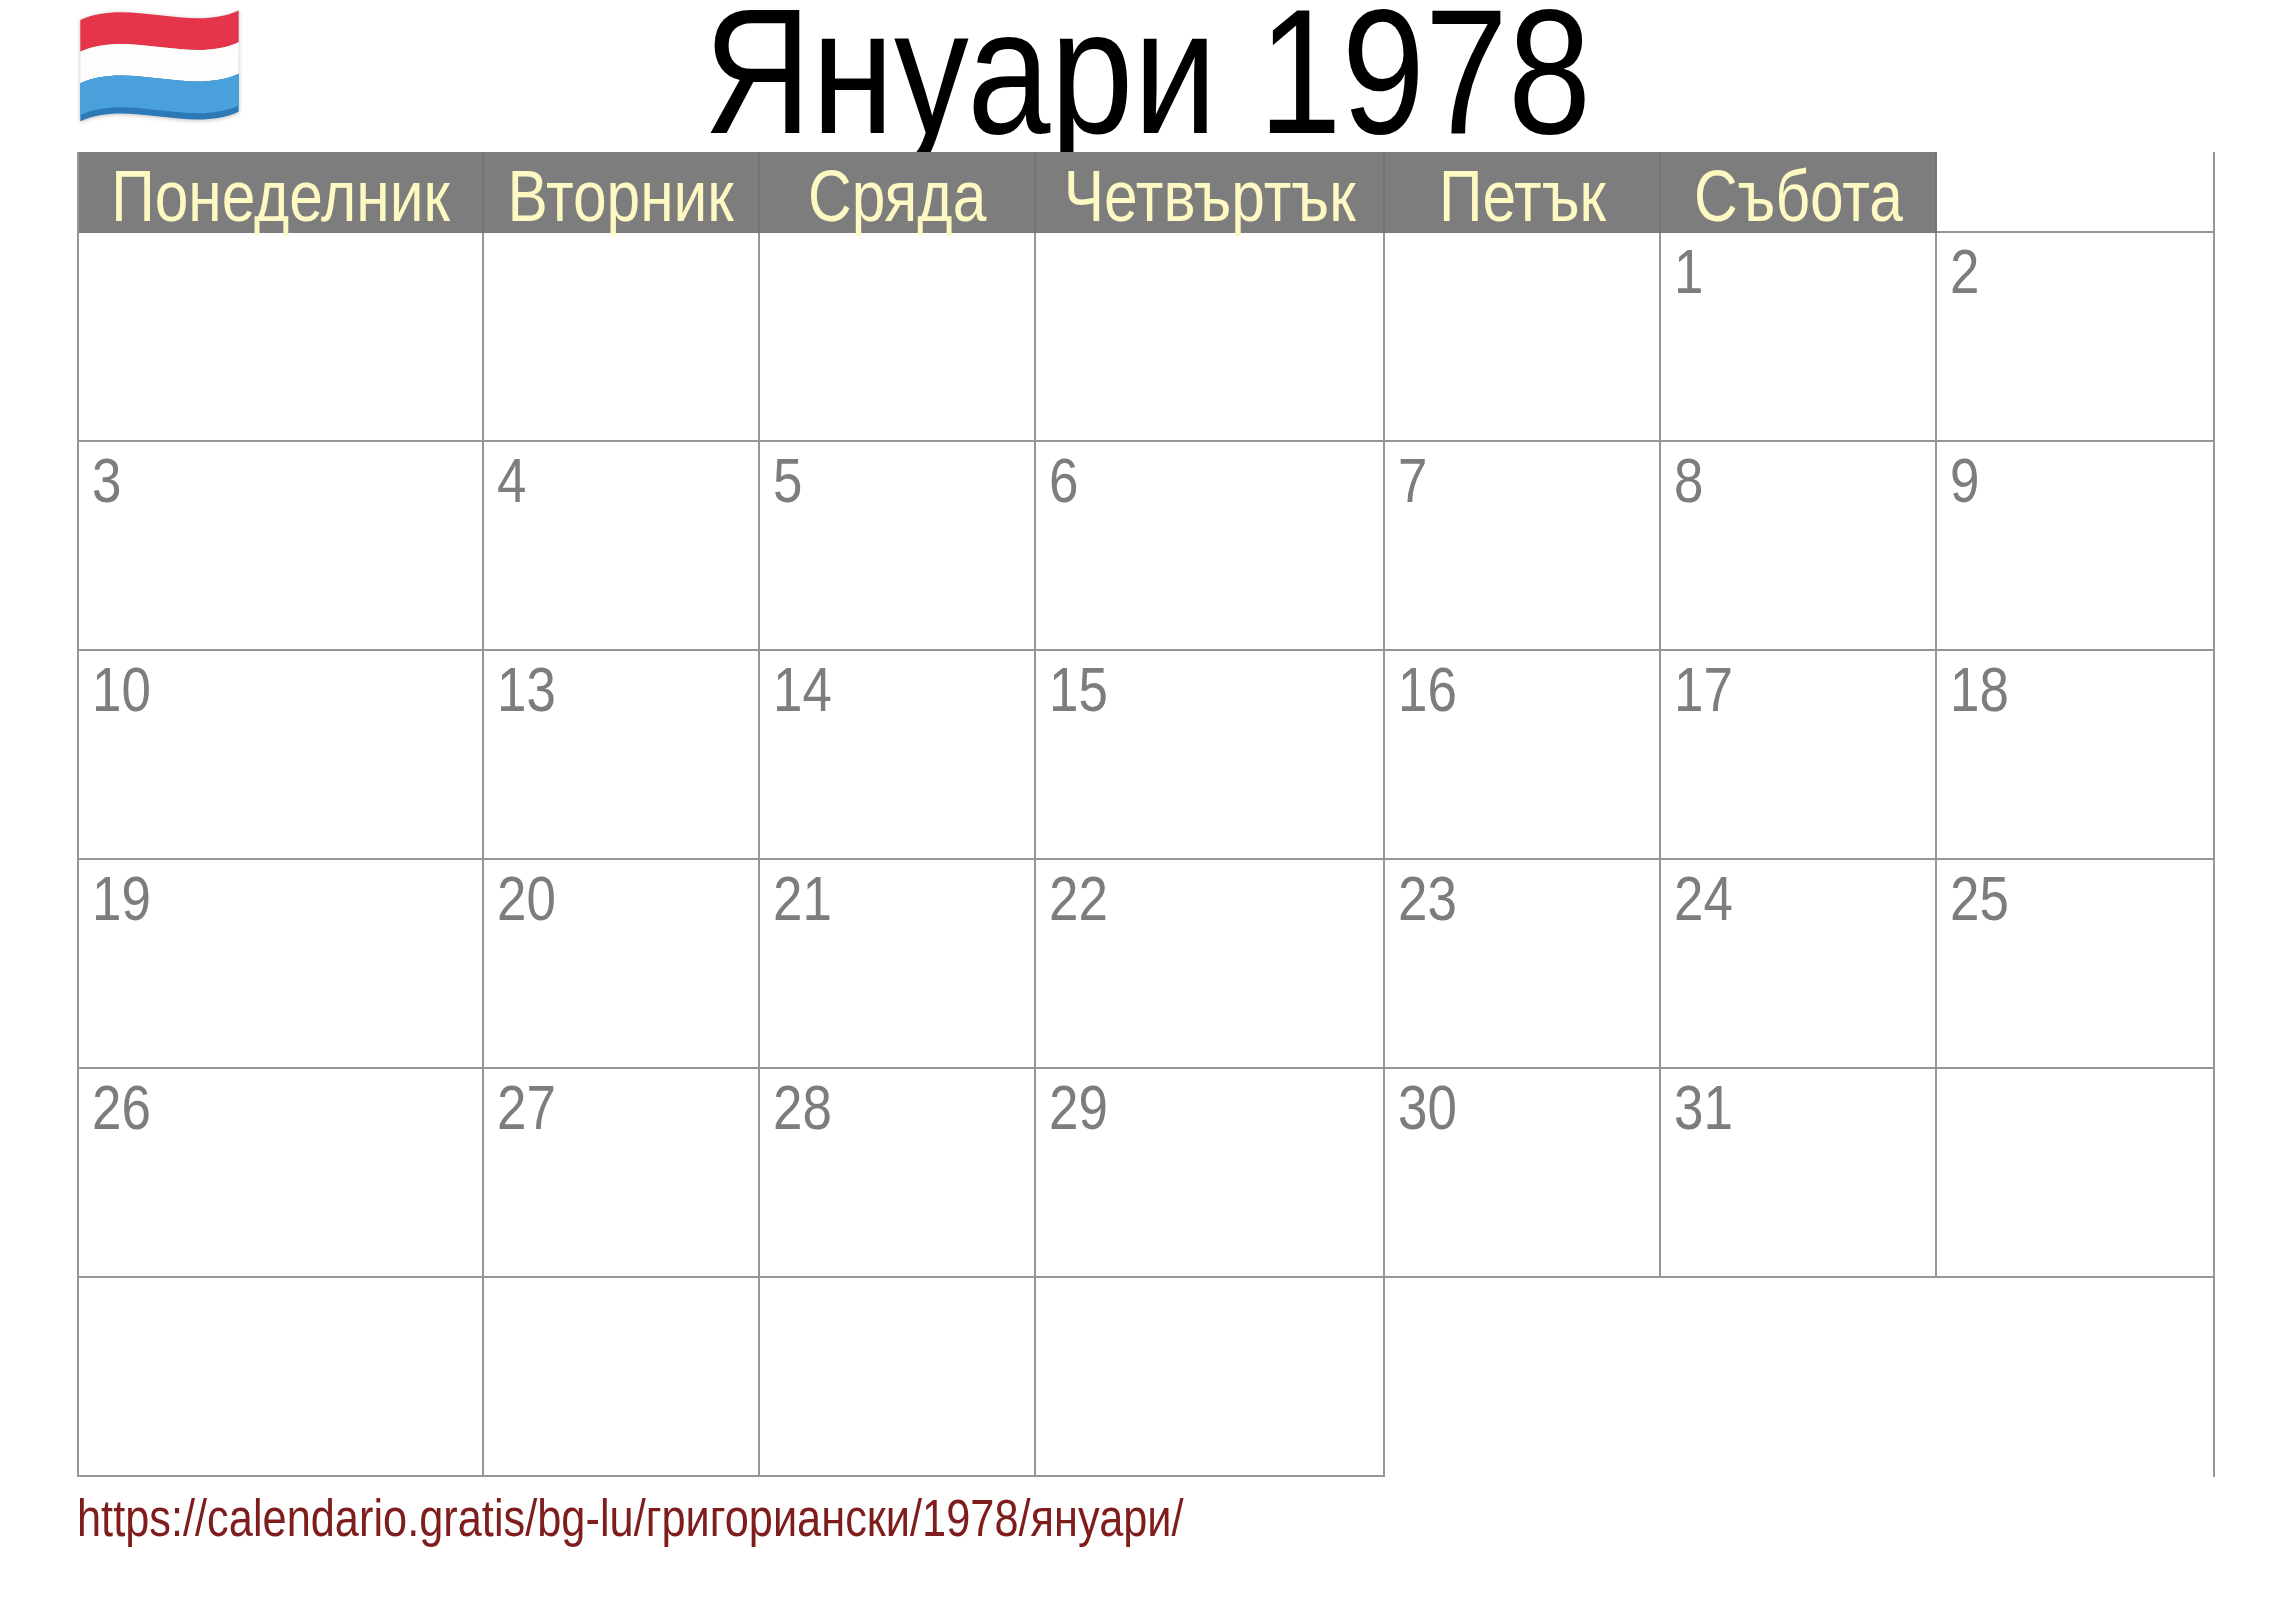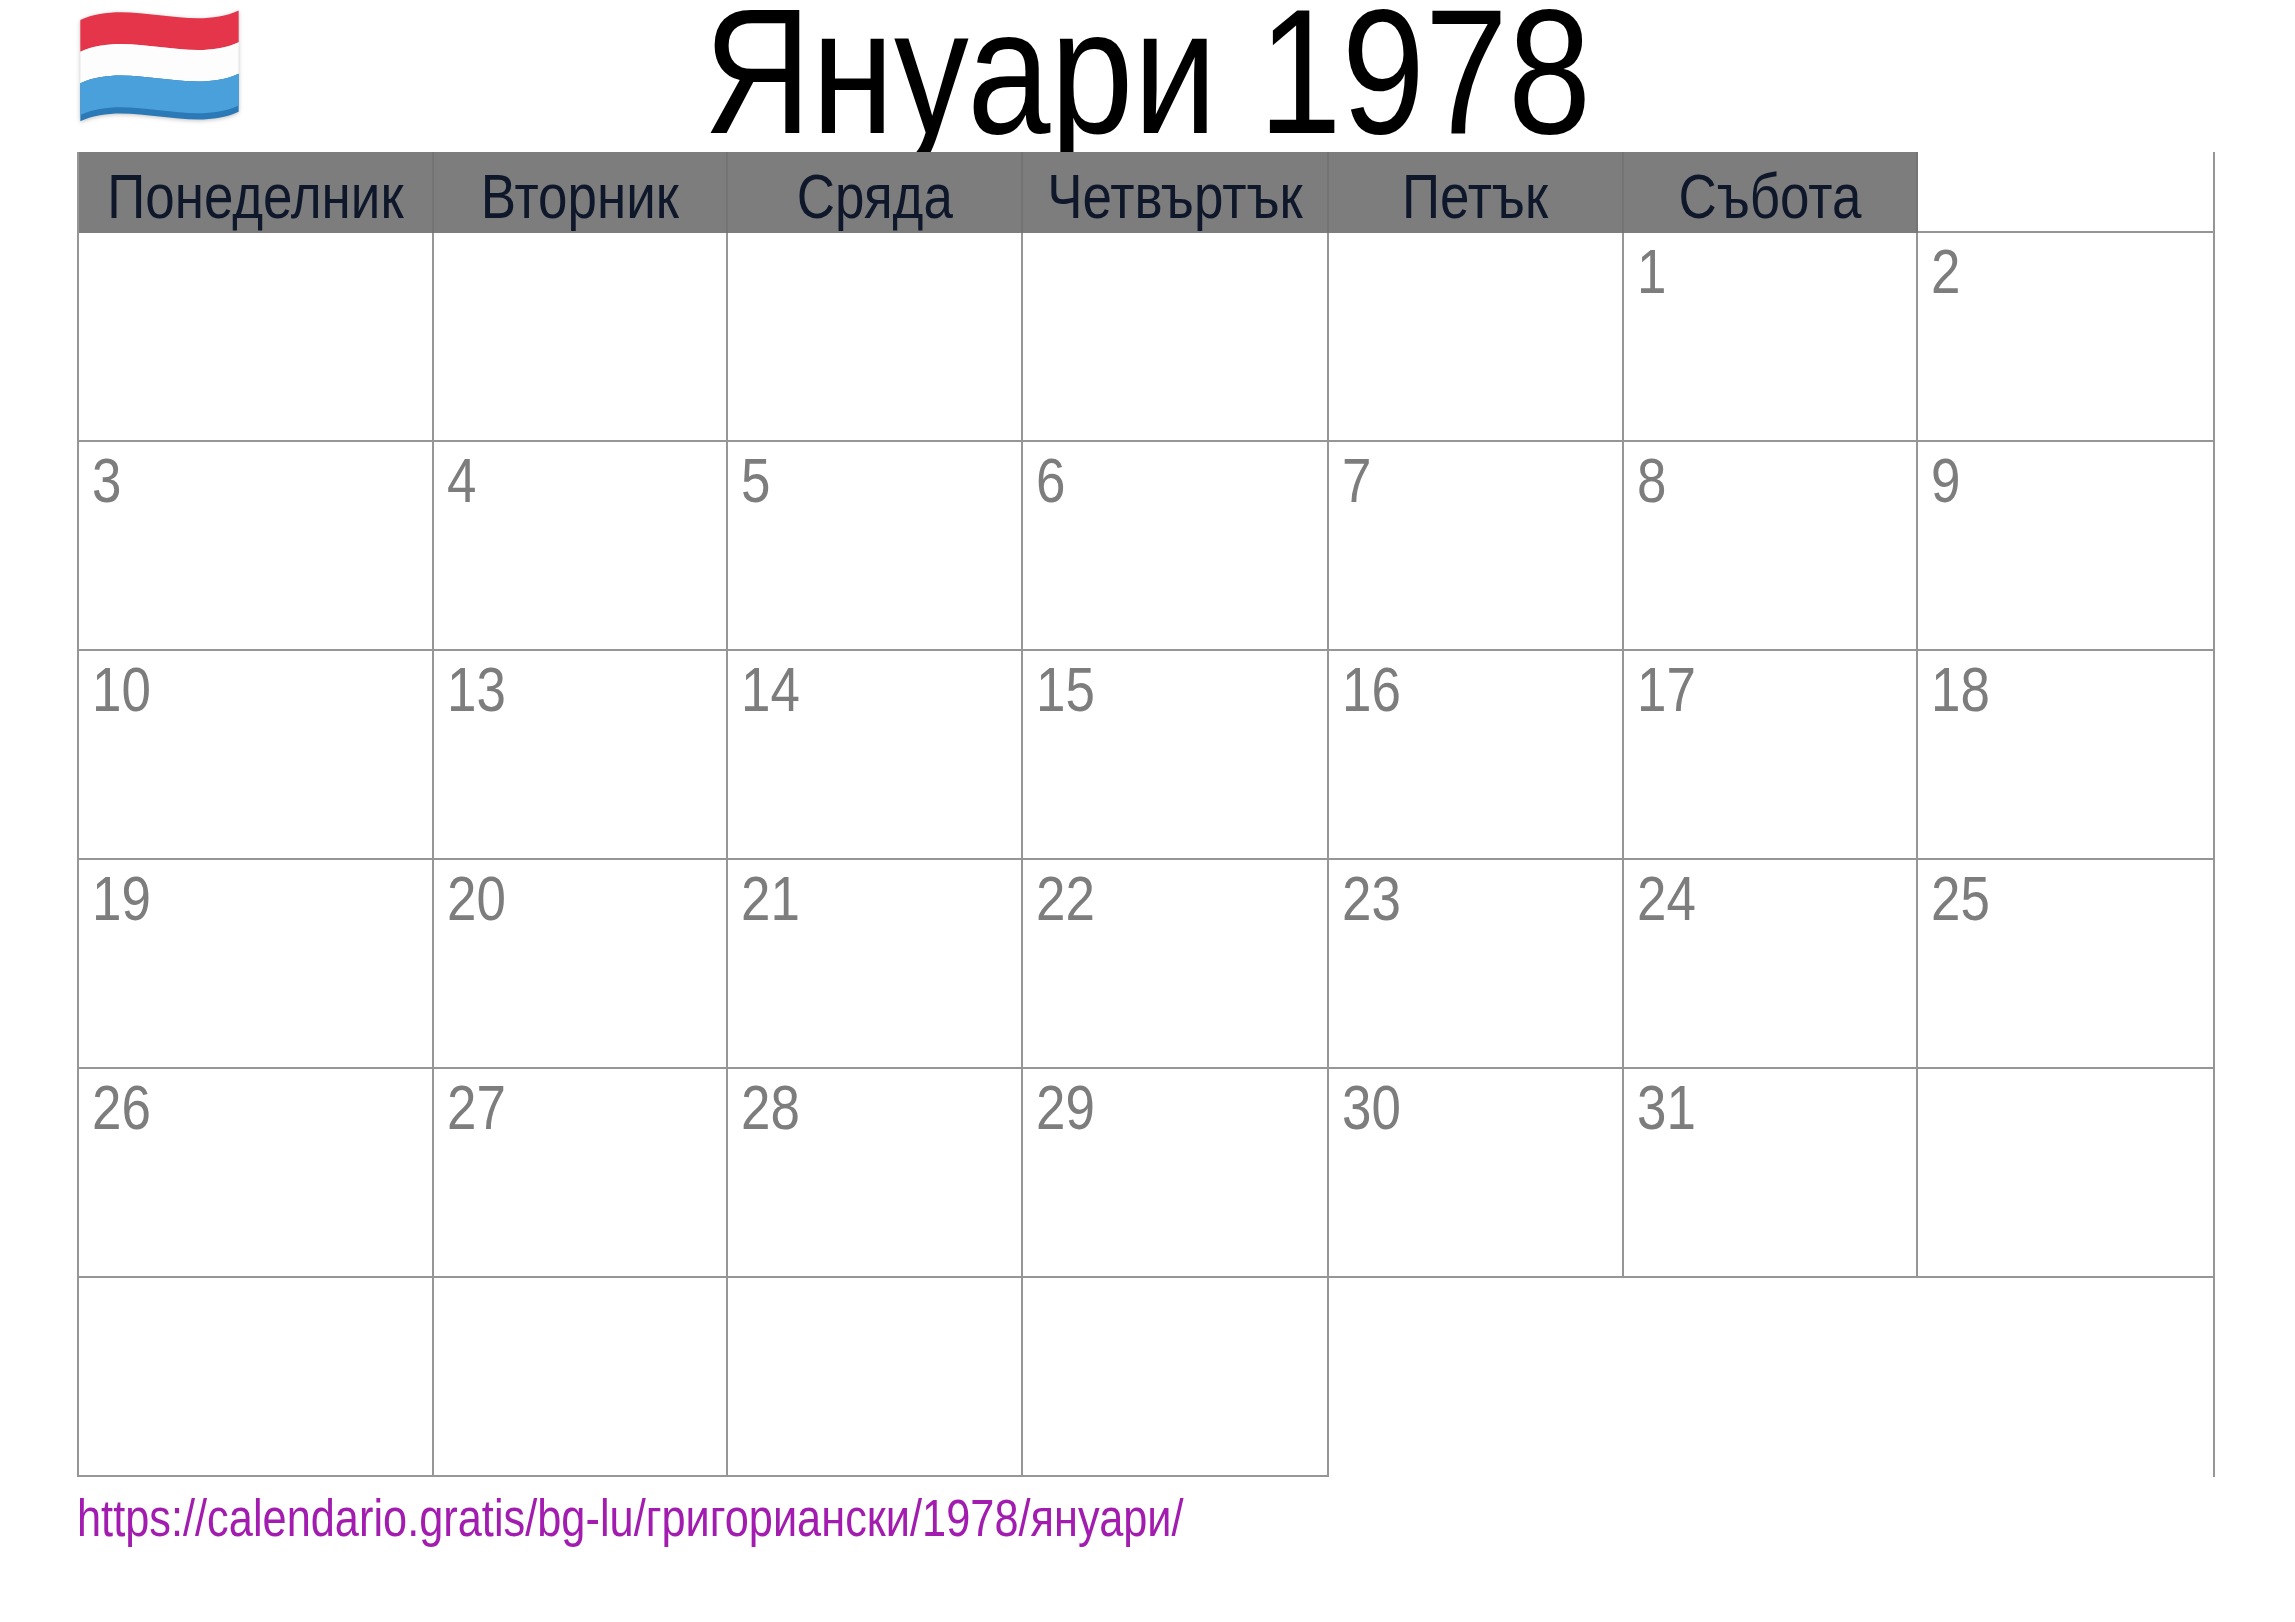--- a/index.html
+++ b/index.html
@@ -24,24 +24,24 @@
   
   .calendar {
     position:absolute; left:77px; top:152px; width:2138px;
     display:grid;
     grid-template-columns:repeat(7,1fr);
     grid-template-rows:81px 209px 209px 209px 209px 209px 199px;
     border-left:2px solid #969696;
     border-right:2px solid #969696;
   }
   .wd {
-    background:#7d7d7d; color:#0f172a;
-    display:flex; align-items:center; justify-content:center;
+    background:#7d7d7d; color:#fef9c3;
+    display:flex; justify-content:center;
     padding-top:7.9px;
-    font-size:63px; line-height:1;
+    font-size:72px; line-height:1;
     border-right:2px solid #747474;
     overflow:visible; white-space:nowrap;
   }
   .wd:nth-child(7) { border-right:none; }
   .wd .squeeze { display:inline-block; transform:scaleX(0.84); transform-origin:center center; }
 
   .day {
     background:#ffffff;
     border-right:2px solid #969696;
     border-bottom:2px solid #969696;
@@ -50,21 +50,21 @@
   .day:nth-of-type(7n) { border-right:none; }
   .day .num {
     display:inline-block; color:#7d7d7d;
     font-size:63px; line-height:1; white-space:nowrap;
     transform:scaleX(0.84); transform-origin:left top;
   }
 
   
   .footer {
     position:absolute; left:77px; top:1493px;
-    color:#a21caf; font-size:51px; line-height:1; white-space:nowrap;
+    color:#7f1d1d; font-size:51px; line-height:1; white-space:nowrap;
   }
   .footer .squeeze { display:inline-block; transform:scaleX(0.85); transform-origin:left top; }
 </style>
 </head>
 <body>
 
 <div class="flag-wrap">
   <svg width="191" height="133" viewBox="0 0 120 84" xmlns="http://www.w3.org/2000/svg">
     <path d="M10,12 C40,-2 80,20 110,6 L110,26 C80,40 40,18 10,32 Z" fill="#e5354a"></path>
     <path d="M10,32 C40,18 80,40 110,26 L110,46 C80,60 40,38 10,52 Z" fill="#fdfdfd"></path>

